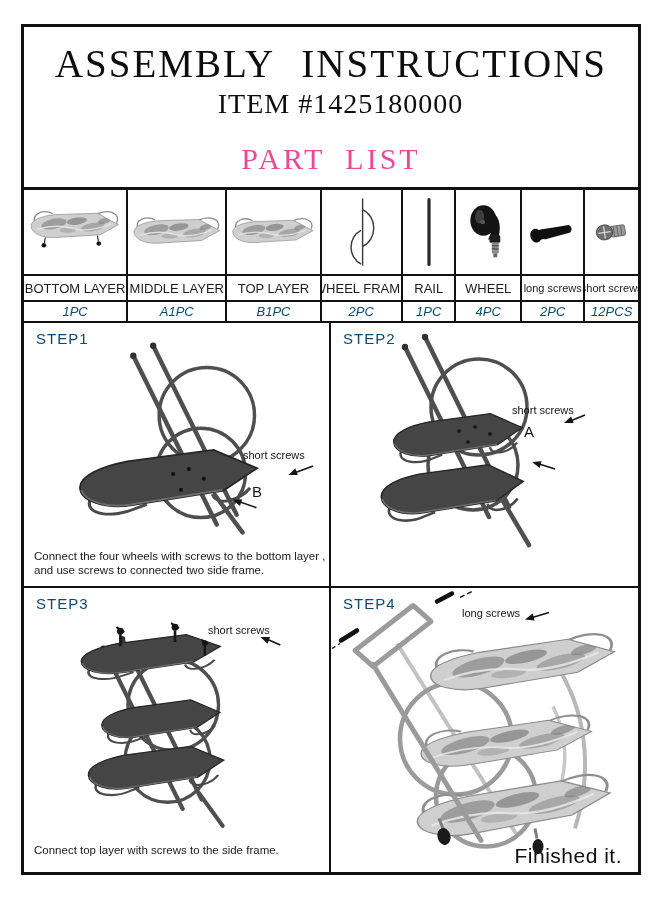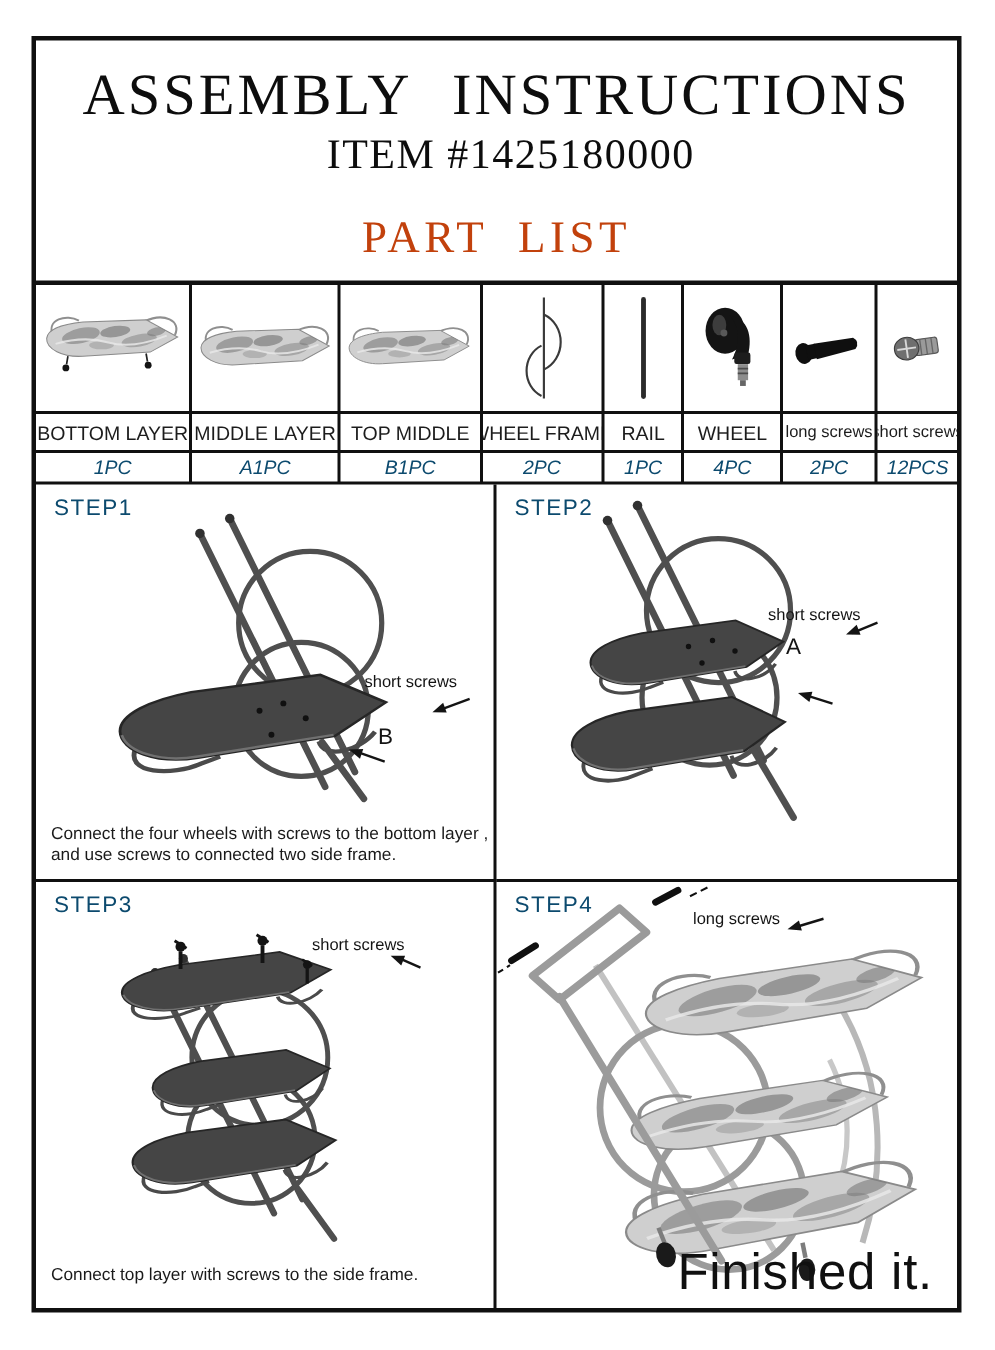--- a/index.html
+++ b/index.html
@@ -17,21 +17,21 @@
   .title {
     margin-top:14px; font-family:"Liberation Serif", serif; font-size:39px;
     letter-spacing:2px; word-spacing:16px; font-weight:500; color:#0d0d0d;
   }
   .item-no {
     margin-top:2px; font-family:"Liberation Serif", serif; font-size:28px;
     letter-spacing:1px; color:#0d0d0d;padding-left:19px;
   }
   .part-list {
     margin-top:22px; font-family:"Liberation Serif", serif; font-size:30px;
-    letter-spacing:3px; word-spacing:10px; color:#c2410c;
+    letter-spacing:3px; word-spacing:10px; color:#ec4899;
   }
   
   .parts-table { position:absolute; top:160px; left:0; right:0; height:134px; border-top:3px solid #101010; }
   .parts-row { display:grid; grid-template-columns:103fr 100fr 95fr 82fr 54fr 66fr 64fr 55fr; }
   .row-icons  { height:84px; }
   .row-names  { height:26px; border-top:2.5px solid #101010; }
   .row-qty    { height:21.5px; border-top:2.5px solid #101010; }
   .pcell {
     display:flex; align-items:center; justify-content:center;
     border-left:2.5px solid #101010; overflow:hidden;
@@ -54,21 +54,21 @@
     color:#0c4a6e; z-index:3;
   }
   .step-art { position:absolute; inset:0; width:100%; height:100%; z-index:1; }
   .anno { position:absolute; z-index:3; font-size:11px; color:#141414; white-space:nowrap; }
   .anno.point { font-size:15px; }
   .caption {
     position:absolute; z-index:3; font-size:11.5px; line-height:1.28; color:#1a1a1a;
   }
   .finished {
     position:absolute; right:16px; bottom:4px; z-index:3;
-    font-size:34px; color:#101010; letter-spacing:0.5px;
+    font-size:21px; color:#101010; letter-spacing:0.5px;
   }
   svg { display:block; }
   .defs-holder { position:absolute; width:0; height:0; overflow:hidden; }
 </style>
 </head>
 <body>
 
 <svg class="defs-holder" aria-hidden="true">
   <defs>
     <clipPath id="slabClip">
@@ -185,21 +185,21 @@
               <ellipse cx="23" cy="24" rx="13" ry="12" fill="#6f6f6f" stroke="#3d3d3d" stroke-width="1.2"></ellipse>
               <line x1="23" y1="14" x2="23" y2="34" stroke="#d9d9d9" stroke-width="2"></line>
               <line x1="13" y1="24" x2="33" y2="24" stroke="#d9d9d9" stroke-width="2"></line>
             </g>
           </svg>
         </div>
       </div>
       <div class="parts-row row-names">
         <div class="pcell pname">BOTTOM LAYER</div>
         <div class="pcell pname">MIDDLE LAYER</div>
-        <div class="pcell pname">TOP MIDDLE</div>
+        <div class="pcell pname">TOP LAYER</div>
         <div class="pcell pname">WHEEL FRAME</div>
         <div class="pcell pname">RAIL</div>
         <div class="pcell pname">WHEEL</div>
         <div class="pcell pname small">long screws</div>
         <div class="pcell pname small">short screws</div>
       </div>
       <div class="parts-row row-qty">
         <div class="pcell pqty">1PC</div>
         <div class="pcell pqty">A1PC</div>
         <div class="pcell pqty">B1PC</div>

